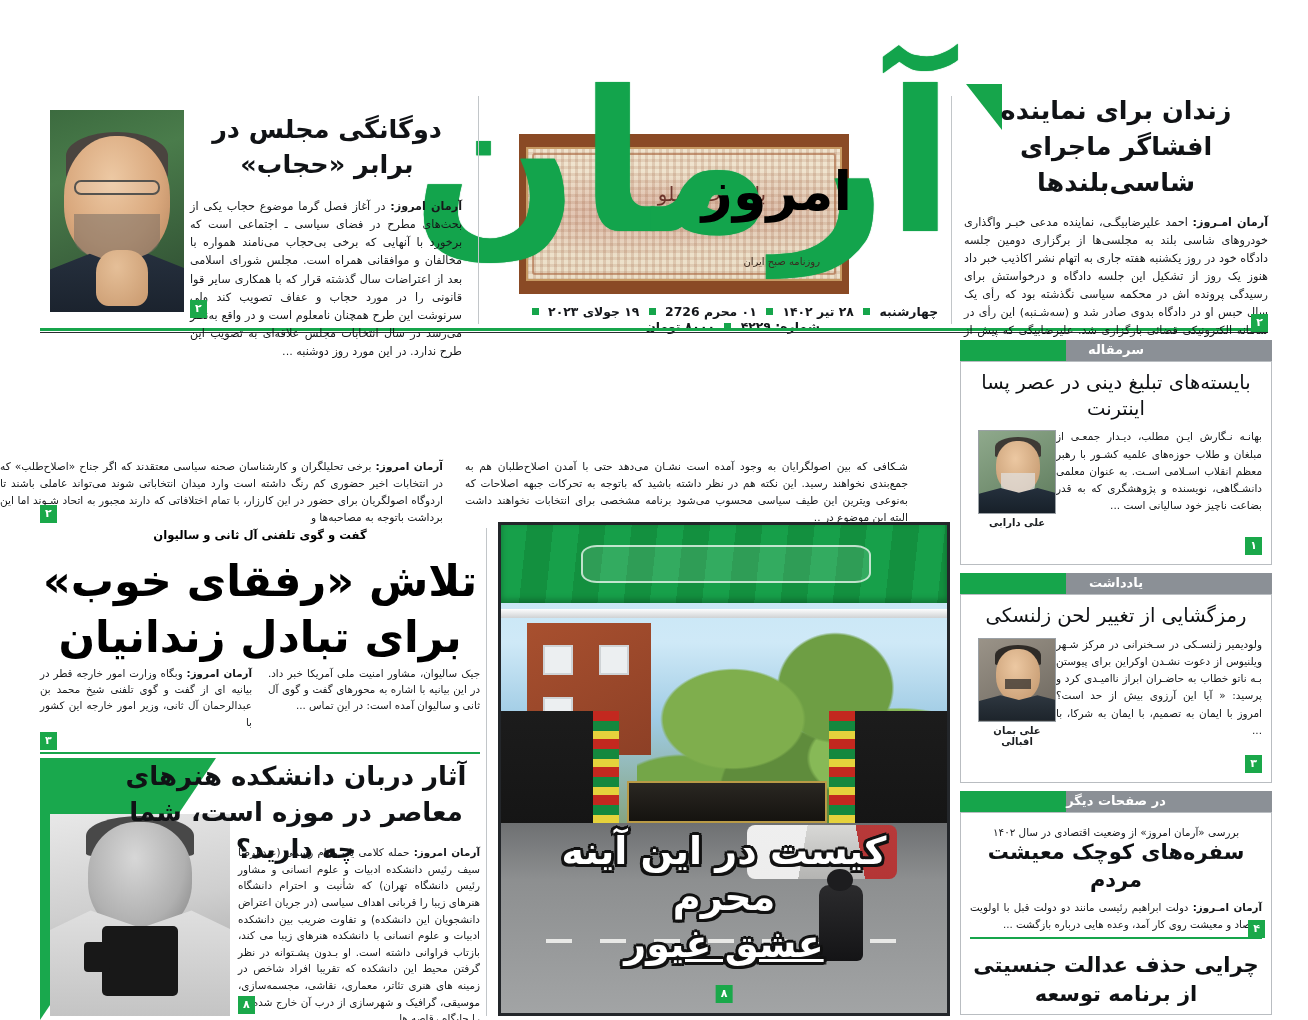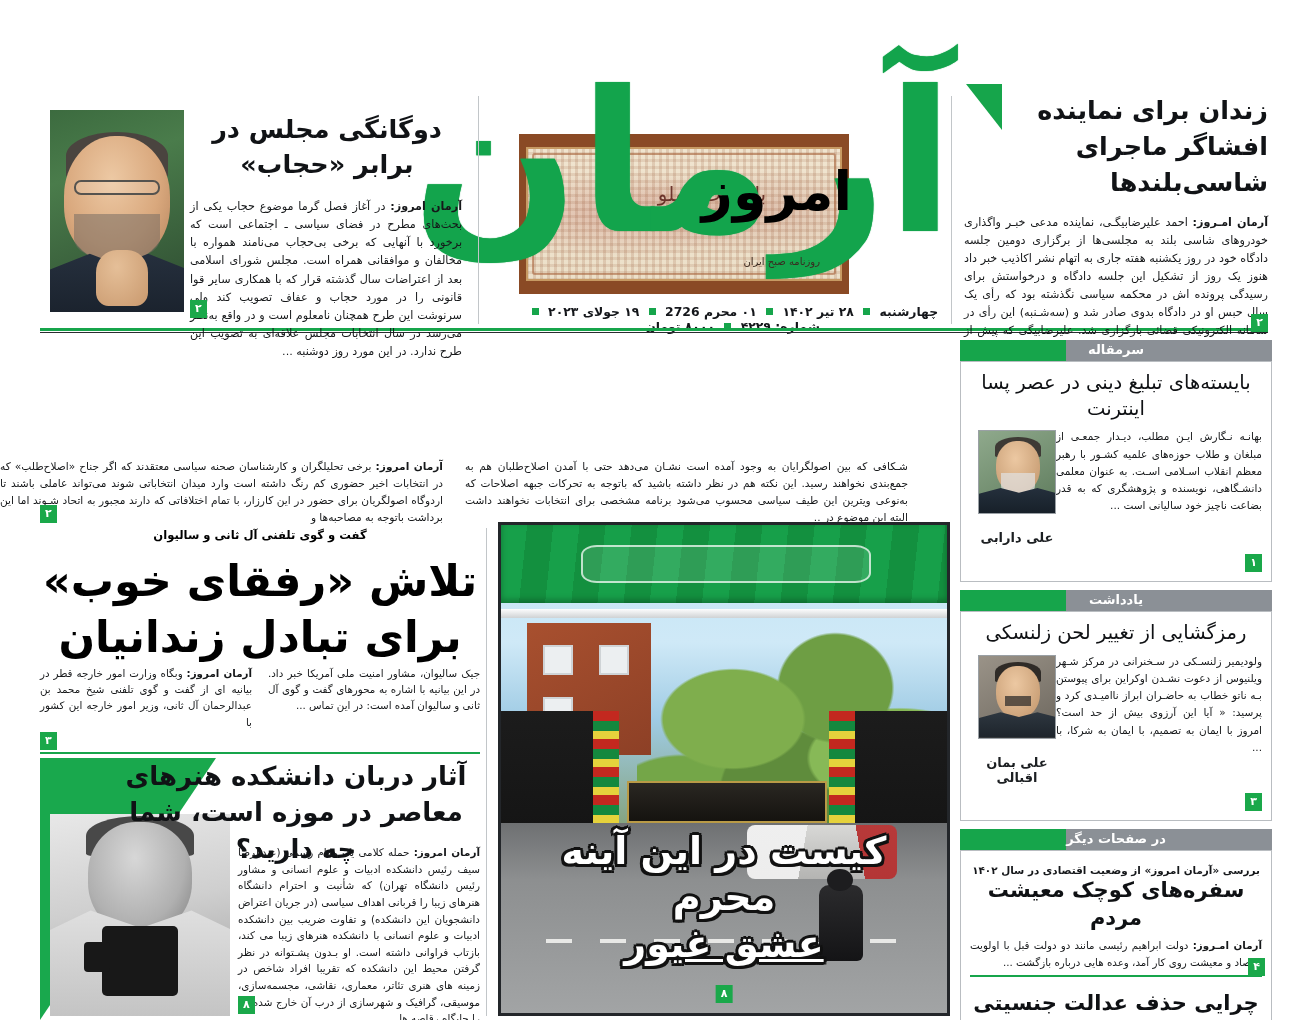--- a/index.html
+++ b/index.html
@@ -117,21 +117,21 @@
   }
   .art-tl .title {
     position: absolute; right: 0; top: 8px; width: 270px;
     font-size: 25.5px; line-height: 1.38; text-align: center;
   }
   .art-tl .txt { position: absolute; right: 0; top: 94px; width: 272px; }
   .art-tl .foot { position:absolute; right: 0; bottom: 8px; width: 272px; text-align:left; }
 
   
   .art-tr { position: absolute; right: 40px; top: 92px; width: 304px; height: 238px; }
-  .art-tr .title { font-size: 25.5px; line-height: 1.42; text-align: right; }
+  .art-tr .title { font-size: 25.5px; line-height: 1.42; text-align: center; }
   .art-tr .txt { margin-top: 13px; }
   .art-tr .foot { position:absolute; right:0; bottom:-2px; }
   .corner-green {
     position: absolute; right: 306px; top: 84px; width: 36px; height: 46px;
     background: #16a54b; clip-path: polygon(100% 0, 100% 100%, 0 0);
   }
   .vsep-tr {
     position:absolute; right: 356px; top: 96px; width: 1px; height: 228px; background: #c2c6c9;
   }
   .vsep-tl {
@@ -341,27 +341,27 @@
   .sb-portrait .img .b {
     position:absolute; left: 22px; top: 42px; width: 34px; height: 24px; border-radius: 0 0 48% 48%;
     background: rgba(225,225,225,.72);
   }
   .sb-portrait .img .s {
     position:absolute; left: -6px; bottom: 0; width: 92px; height: 26px;
     background: linear-gradient(#25303d,#172029);
     clip-path: polygon(0 30%, 30% 2%, 50% 20%, 70% 2%, 100% 30%, 100% 100%, 0 100%);
   }
   .sb-portrait .nm {
-    font-size: 13px; font-weight: bold; color:#1c1f22; direction: rtl; margin-top: 16px;
+    font-size: 10px; font-weight: bold; color:#1c1f22; direction: rtl; margin-top: 3px;
   }
   .sb-box .body-text { font-size: 10.5px; line-height: 1.64; }
   .sb-box .foot { margin-top: 3px; }
 
   .sb-others .sb-box { padding-bottom: 6px; }
-  .sb-kick { font-size: 10.4px; font-weight: bold; text-align:center; direction: rtl; color:#15171a; }
+  .sb-kick { font-size: 10.4px; font-weight: normal; text-align:center; direction: rtl; color:#15171a; }
   .sb-item { padding-top: 5px; }
   .sb-item + .sb-item { border-top: 0; }
   .sb-sep { height: 2px; background: #16a54b; margin: 5px 0 0; position: relative; }
   .sb-sep .pagenum { position:absolute; right: -3px; top: -17px; }
   .sb-h { font-size: 21px; font-weight: bold; color:#0f1114; direction: rtl; text-align:center; line-height:1.34; letter-spacing:-.7px; }
   .sb-p { margin-top: 5px; }
   .sb-p .body-text { font-size: 10.3px; line-height: 1.6; }
 </style>
 </head>
 <body>

